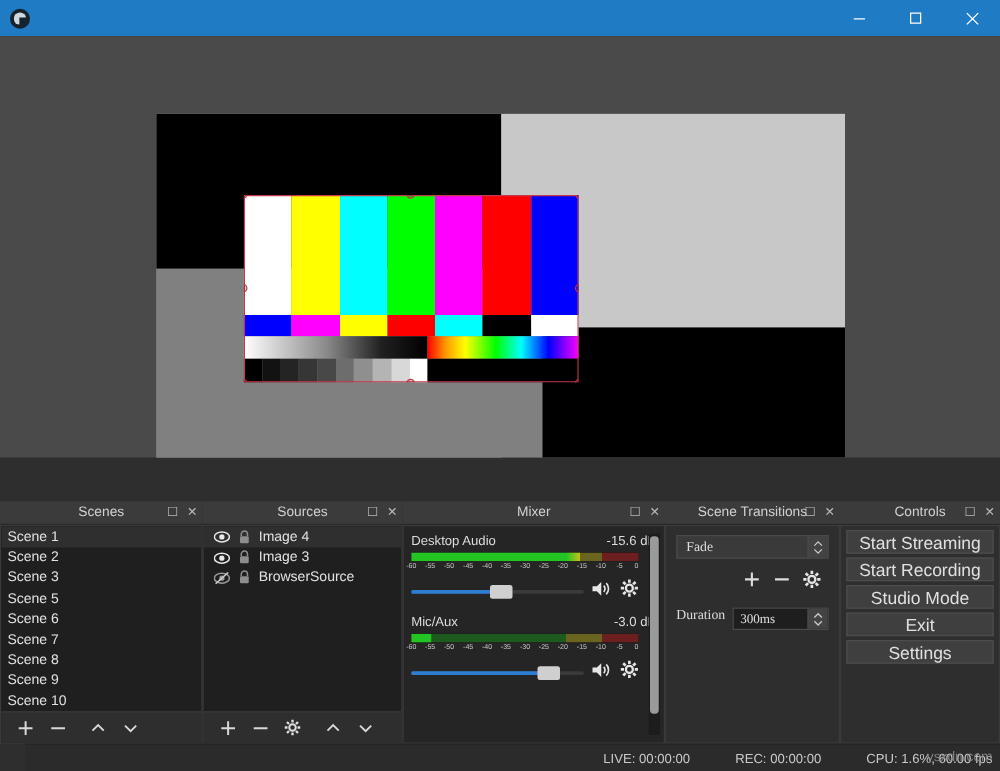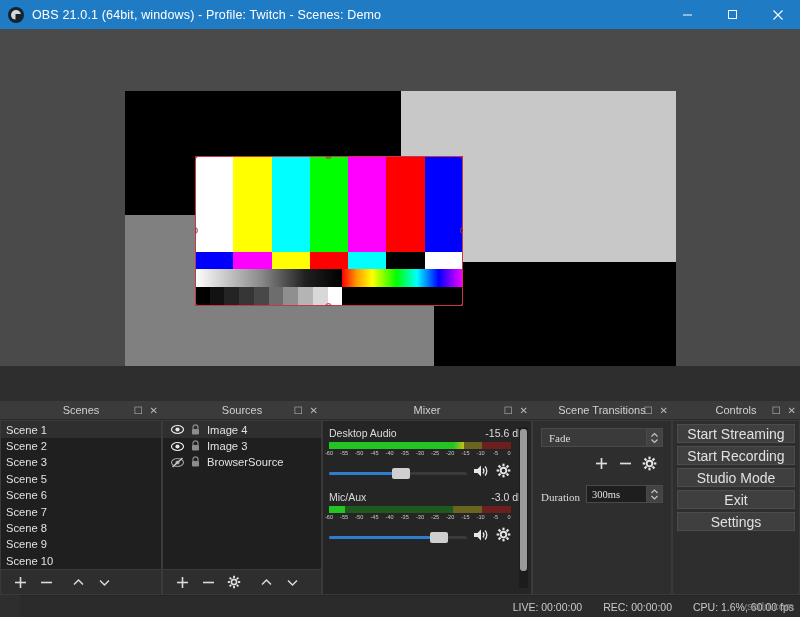--- a/index.html
+++ b/index.html
@@ -201,59 +201,58 @@
     display: flex; align-items: center; position: relative;
     padding-left: 7px; color: #dcdcdc; font-size: 11px;
   }
   .combo-arrow {
     position: absolute; right: 0; top: 0; bottom: 0; width: 16px;
     background: #434343; border-left: 1px solid #4a4a4a;
     display: flex; flex-direction: column; align-items: center; justify-content: center;
     color: #c8c8c8; font-size: 6px; line-height: 6px;
   }
   .tr-btns { display: flex; justify-content: flex-end; align-items: center; gap: 9px; margin-top: 9px; padding-right: 6px; }
-  .dur-row { display: flex; align-items: flex-end; gap: 6px; margin-top: 10px; }
+  .dur-row { display: flex; align-items: flex-start; gap: 6px; margin-top: 10px; }
   .dur-label { color: #dcdcdc; font-size: 11px; white-space: nowrap; }
   .spin {
     flex: 1 1 auto; height: 18px; background: #1e1e1e;
     border: 1px solid #4a4a4a; position: relative;
     display: flex; align-items: center; padding-left: 5px;
     color: #e0e0e0; font-size: 10.5px;
   }
 
   
   .ctl-body { background: #2e2e2e; padding: 3px 4px; display: flex; flex-direction: column; gap: 3px; }
   .ctl-btn {
     height: 19px; background: #3f3f3f; border: 1px solid #4c4c4c;
     display: flex; align-items: center; justify-content: center;
     color: #e0e0e0; font-size: 14px;
   }
 
   
   .statusbar {
     height: 22px; background: #2b2b2b; flex: 0 0 22px;
     display: flex; align-items: center; justify-content: flex-end;
-    gap: 21px; padding-right: 6px; position: relative;
+    gap: 36px; padding-right: 6px; position: relative;
     border-top: 1px solid #242424;
     margin-left: 20px;
   }
   .st-item { color: #c9c9c9; font-size: 10.5px; }
   .watermark {
     position: absolute; right: 6px; top: 4px;
     color: #8f8f8f; font-size: 11px; opacity: .85;
   }
 </style>
 </head>
 <body>
 
 <div class="app">
 
   <div class="titlebar">
     <div class="tb-logo"></div>
-    <div class="tb-title">OBS 21.0.1 (64bit, windows) - Profile: Twitch - Scenes: Demo</div>
     <div class="tb-spacer"></div>
     <div class="wbtn">
       <svg width="11" height="11" viewBox="0 0 11 11">
           <line x1="1" y1="6" x2="10" y2="6" stroke="#fff" stroke-width="1"></line>
         </svg>
     </div>
     <div class="wbtn">
       <svg width="11" height="11" viewBox="0 0 11 11">
           <rect x="1.5" y="1.5" width="8" height="8" fill="none" stroke="#fff" stroke-width="1"></rect>
         </svg>

